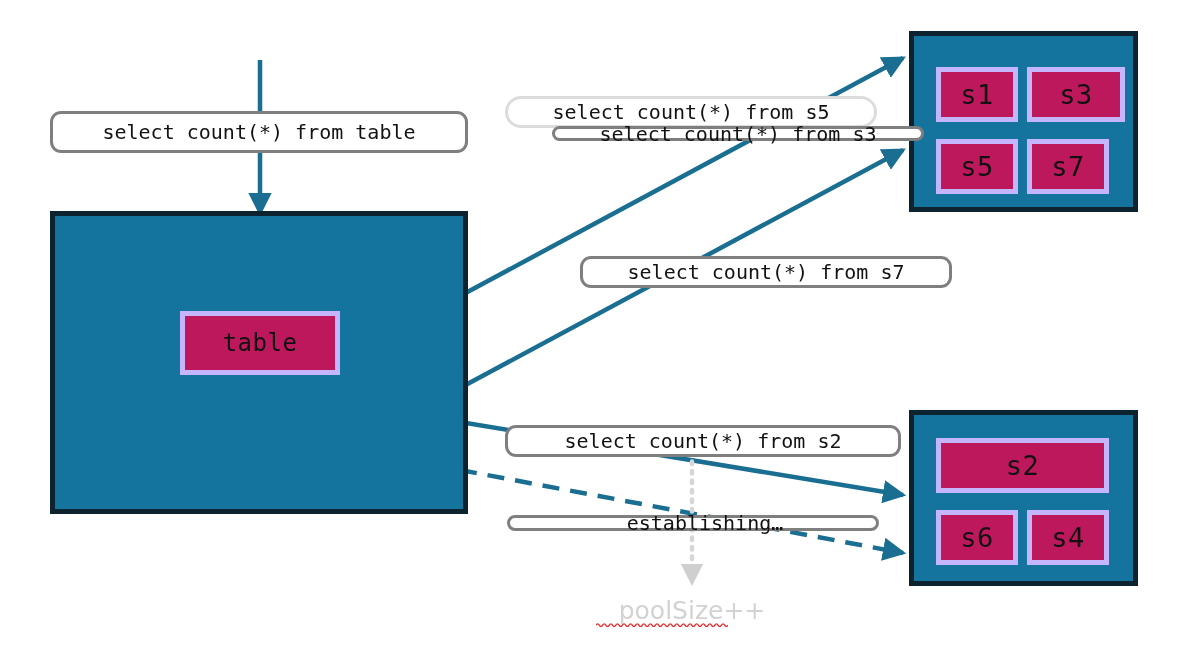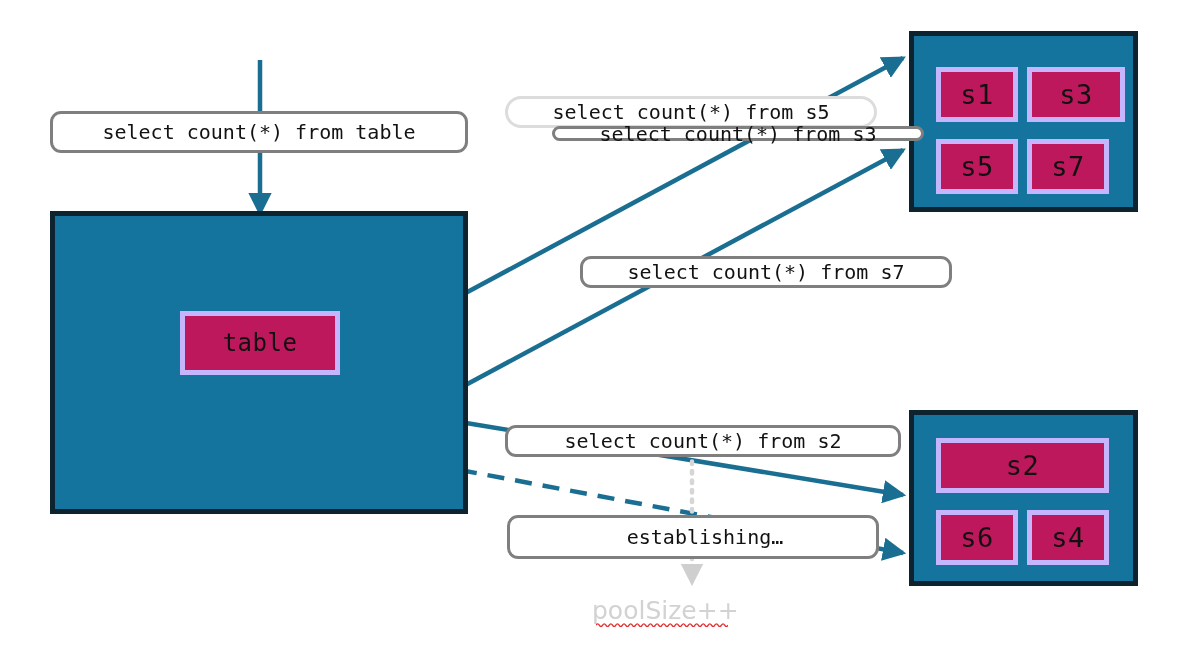--- a/index.html
+++ b/index.html
@@ -78,21 +78,21 @@
   
   .ghost-text {
     position: absolute;
     color: #d2d2d2;
     font-family: "DejaVu Sans", sans-serif;
     font-size: 25px;
     line-height: 1;
     white-space: nowrap;
     display: flex;
     align-items: center;
-    justify-content: flex-start;
+    justify-content: center;
   }
   .ghost-text .squiggle {
     position: absolute;
     left: 4px;
     right: 4px;
     bottom: -2px;
     height: 5px;
   }
 </style>
 </head>
@@ -169,21 +169,21 @@
   </div>
 
   <div class="label-box" style="left:580px; top:256px; width:372px; height:32px;">
     <span>select count(*) from s7</span>
   </div>
 
   <div class="label-box" style="left:505px; top:425px; width:396px; height:32px;">
     <span>select count(*) from s2</span>
   </div>
 
-  <div class="label-box" style="left:507px; top:515px; width:372px; height:44px;padding-left:24px;">
+  <div class="label-box" style="left:507px; top:515px; width:372px; height:16px;padding-left:24px;">
     <span>establishing…</span>
   </div>
 
   <div class="ghost-text" style="left:592px; top:595px; width:200px; height:30px;">
     <span>poolSize++</span>
     <svg class="squiggle" viewBox="0 0 132 5" preserveAspectRatio="none">
       <path d="M0 3.2 Q1.65 0.4 3.3 3.2 T6.6 3.2 T9.9 3.2 T13.2 3.2 T16.5 3.2 T19.8 3.2
                T23.1 3.2 T26.4 3.2 T29.7 3.2 T33 3.2 T36.3 3.2 T39.6 3.2 T42.9 3.2
                T46.2 3.2 T49.5 3.2 T52.8 3.2 T56.1 3.2 T59.4 3.2 T62.7 3.2 T66 3.2
                T69.3 3.2 T72.6 3.2 T75.9 3.2 T79.2 3.2 T82.5 3.2 T85.8 3.2 T89.1 3.2

